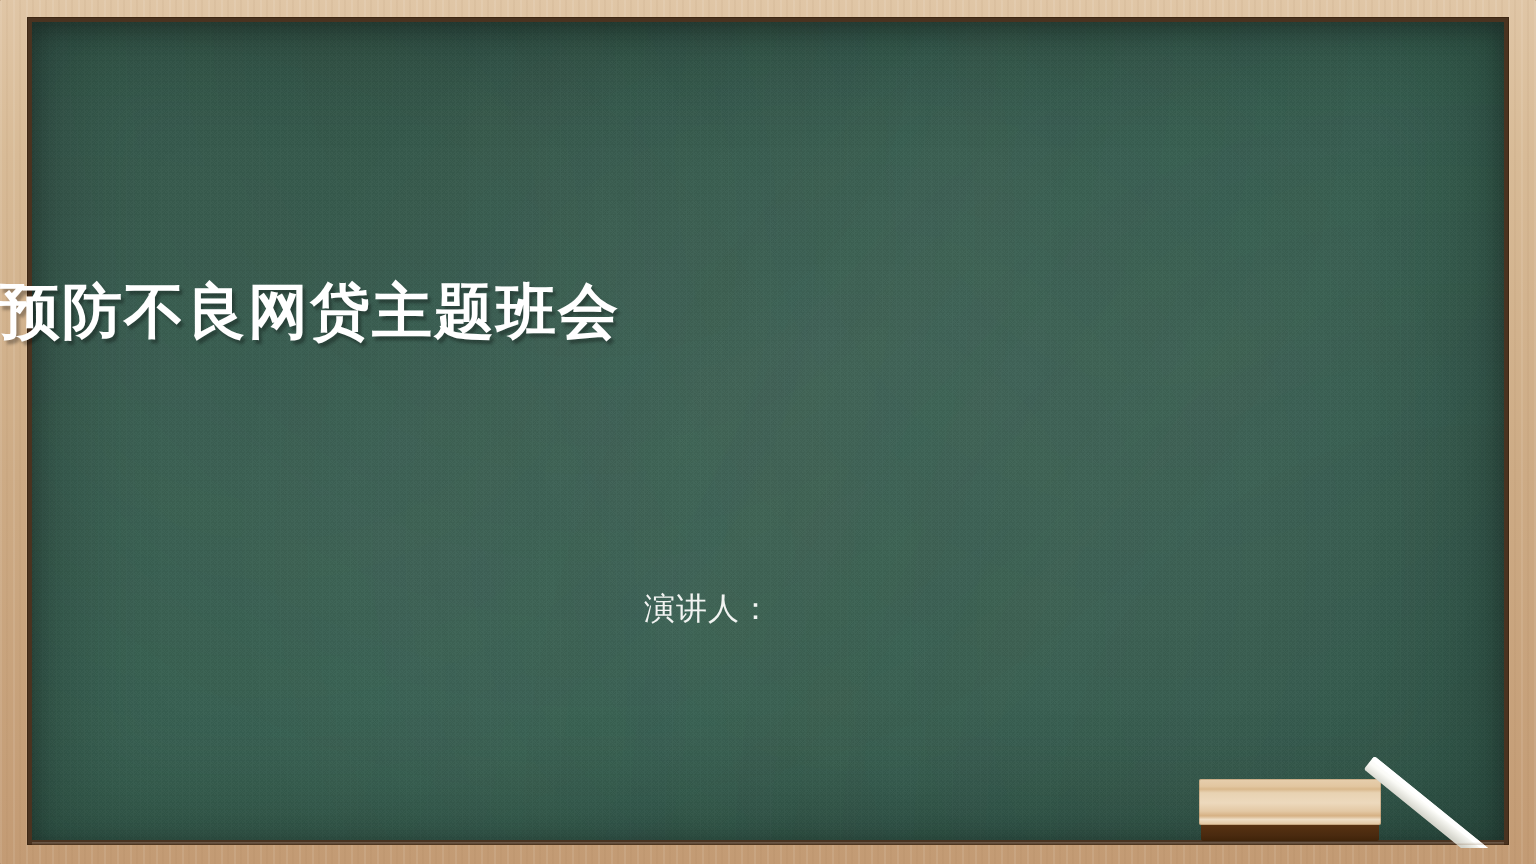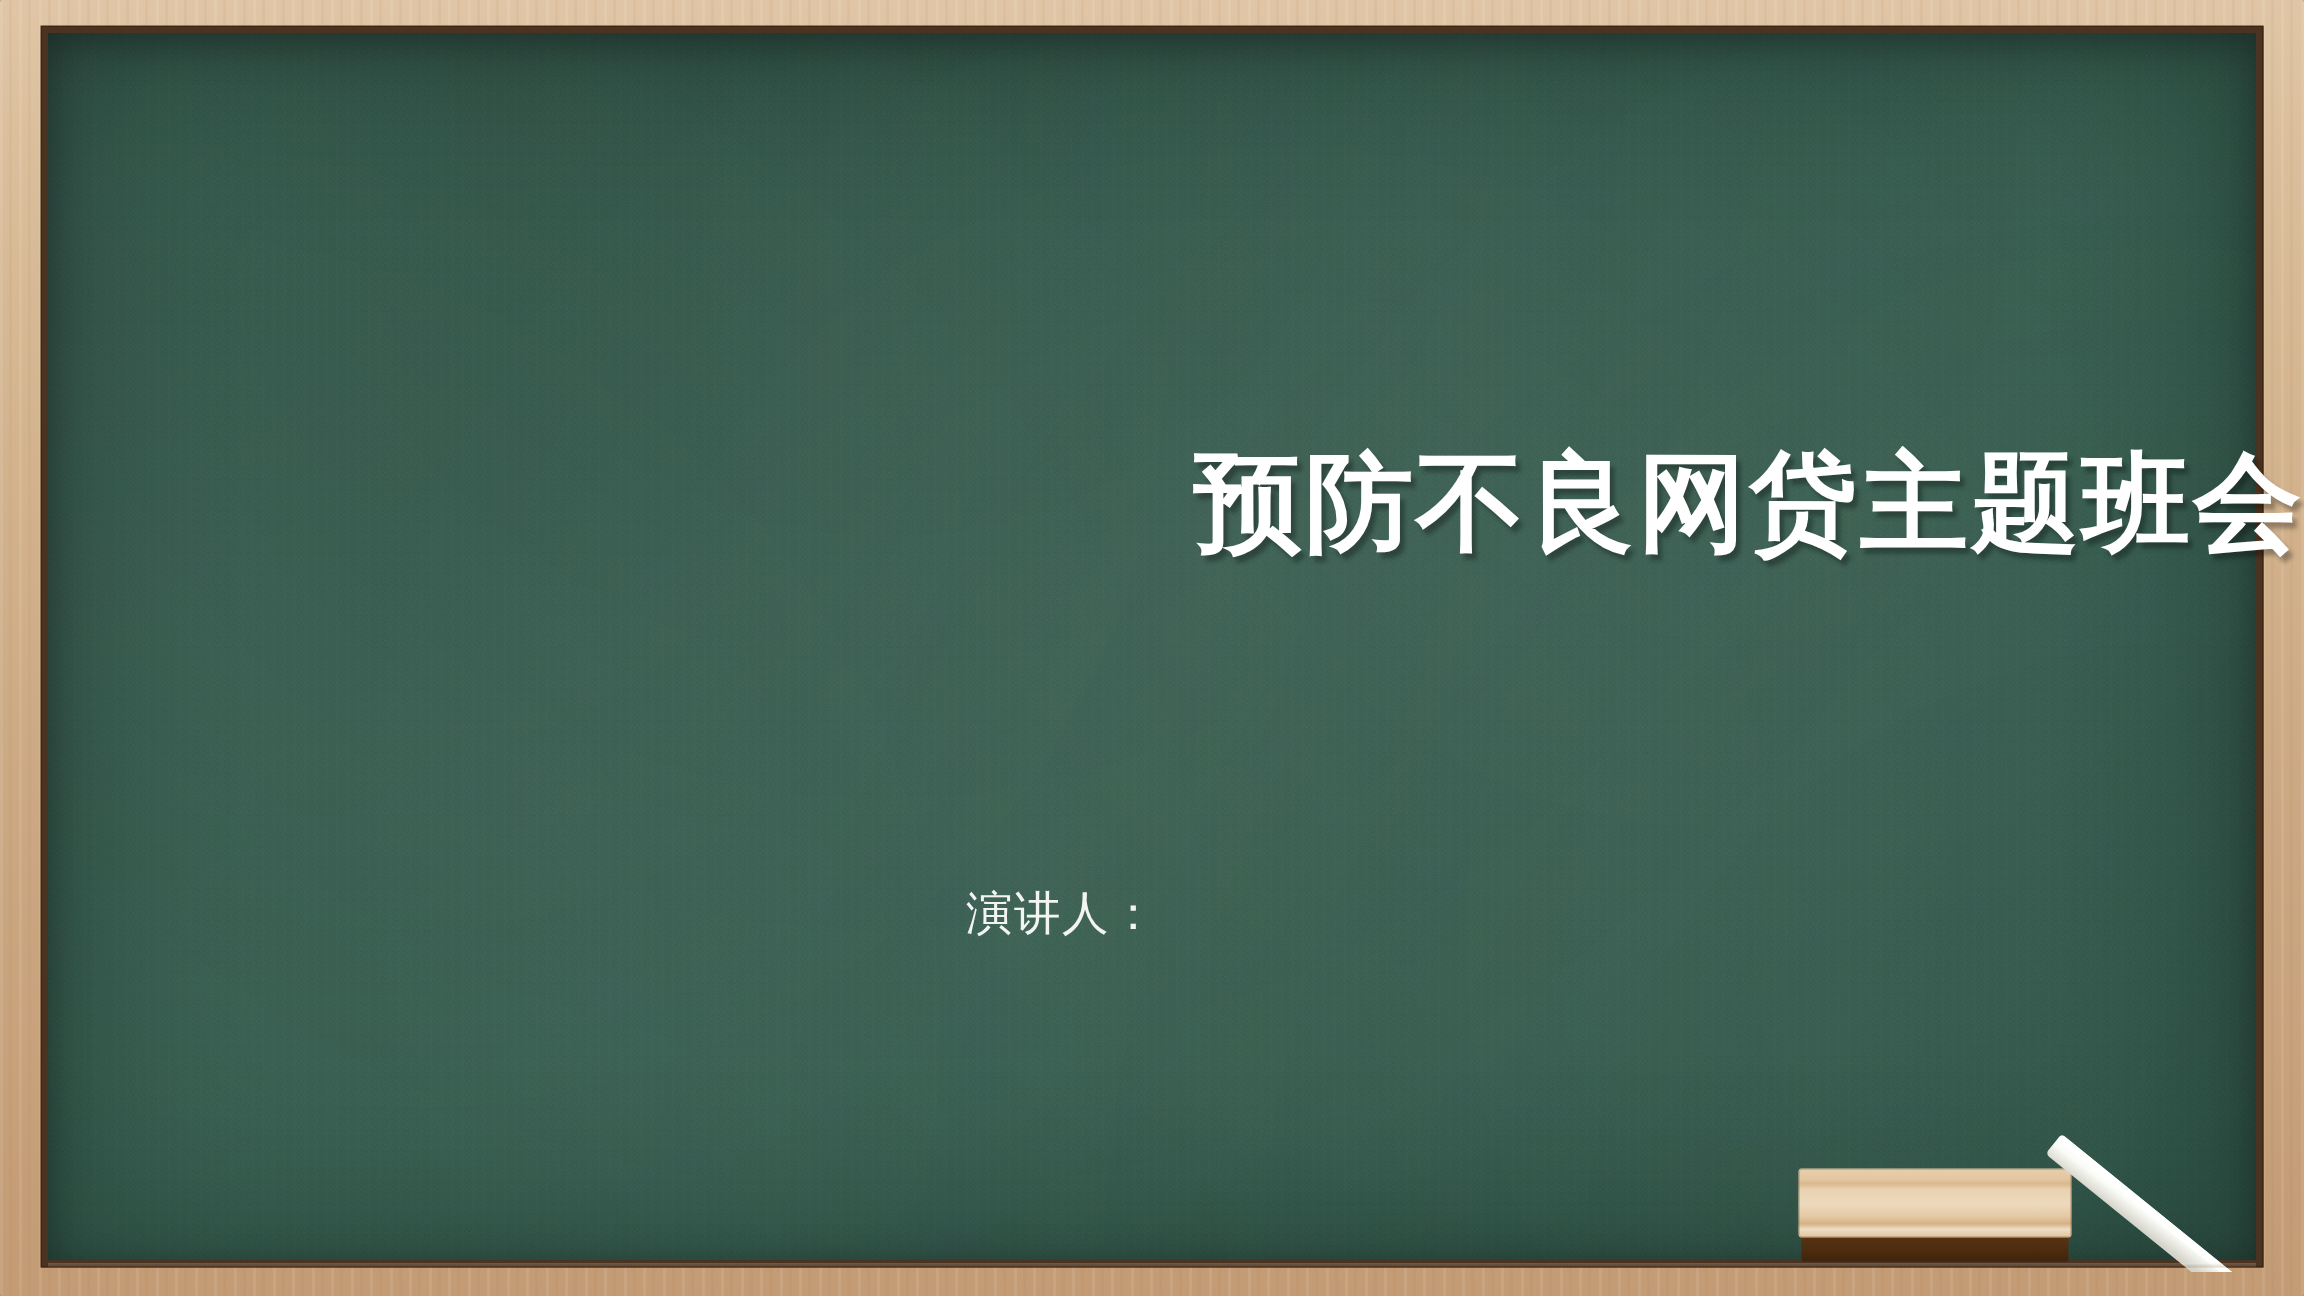--- a/index.html
+++ b/index.html
@@ -82,24 +82,24 @@
   .board .vignette {
     position:absolute; inset:0;
     box-shadow:
       inset 0 0 120px rgba(0,0,0,.30),
       inset 0 6px 26px rgba(0,0,0,.35);
   }
 
   
   .title {
     position:absolute;
-    left:0; right:0; top:296px;
-    text-align:right;
+    left:0; right:0; top:278px;
+    text-align:left;
     color:#ffffff;
-    font-size:72px;
+    font-size:60px;
     font-weight:700;
     letter-spacing:2px;
     line-height:1.1;
     text-shadow:3px 4px 3px rgba(0,0,0,.30);
     white-space:nowrap;
   }
   .byline {
     position:absolute;
     left:0; right:0; top:588px;
     display:flex;

